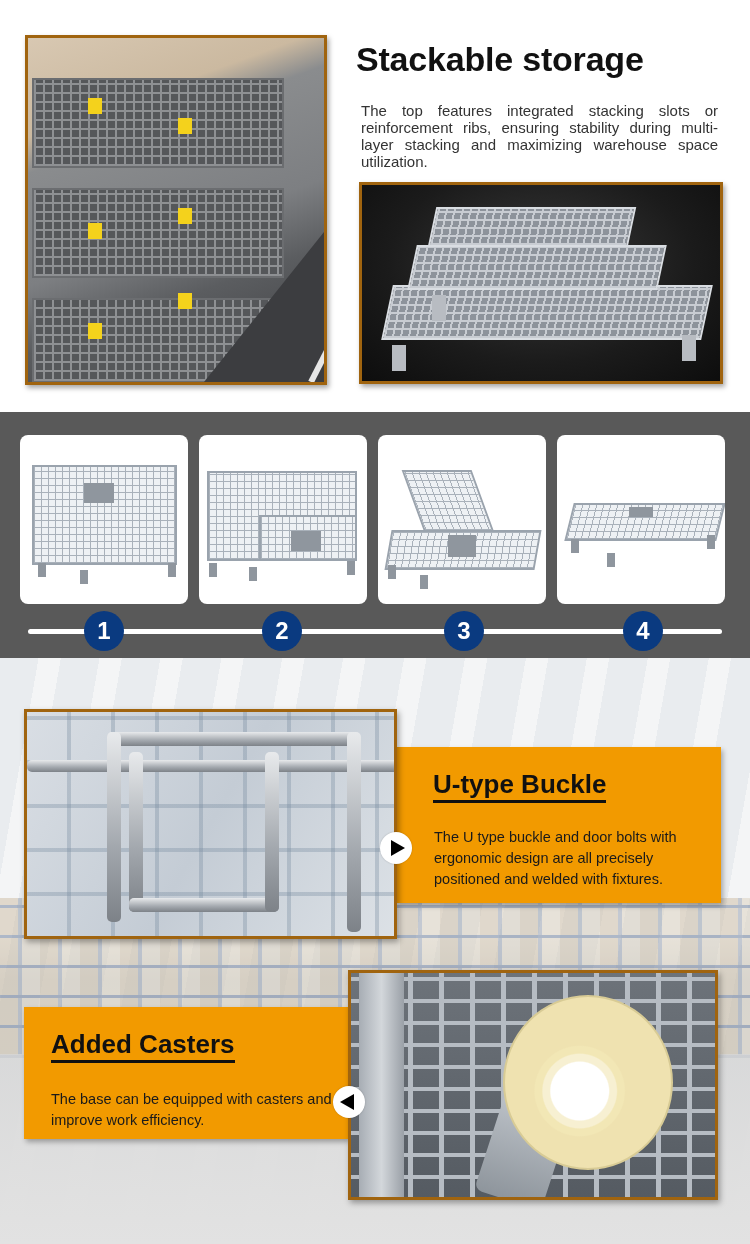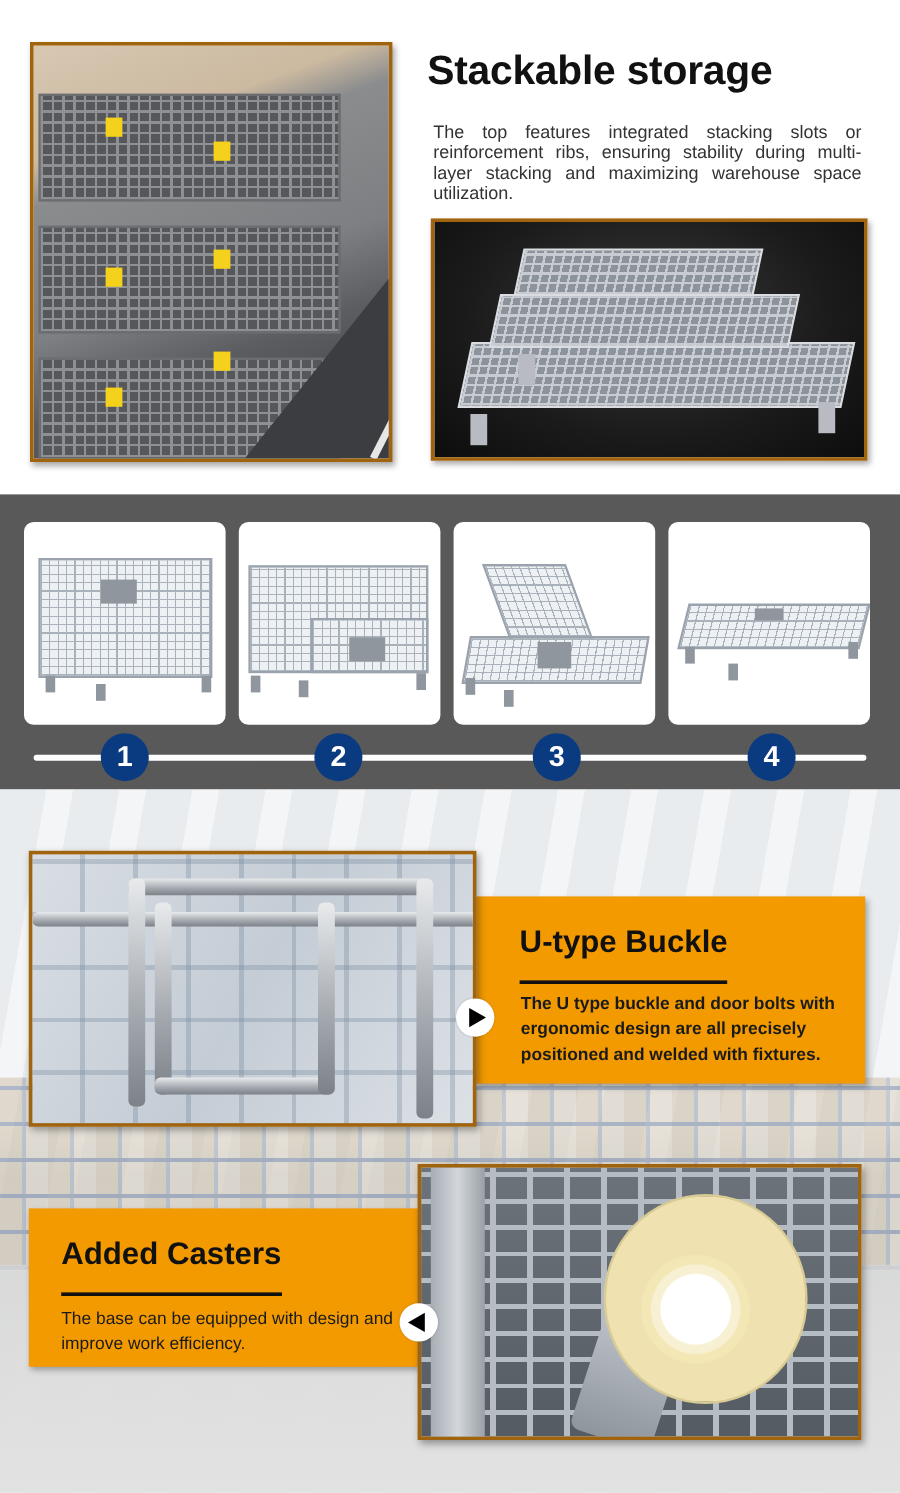--- a/index.html
+++ b/index.html
@@ -65,24 +65,24 @@
                 repeating-linear-gradient(0deg, transparent 0 18px, #b6bcc3 18px 22px),
                 linear-gradient(#6d737a, #555b62); }
   .caster-photo .wheel { position: absolute; left: 152px; top: 22px; width: 170px; height: 175px; border-radius: 50%;
     background: radial-gradient(circle at 45% 55%, #ffffff 0 22%, #f7f0d2 23% 28%, #f2e7b5 29% 34%, #efe2b0 35% 100%); border: 2px solid #d8cb95; }
   .caster-photo .bracket { position: absolute; left: 140px; top: 110px; width: 70px; height: 120px; background: linear-gradient(#c6cbd1, #8e959c); transform: rotate(18deg); border-radius: 8px; }
   .caster-photo .post { position: absolute; left: 8px; top: 0; width: 45px; height: 230px; background: linear-gradient(90deg, #a7adb4, #d3d7db, #9aa0a7); }
 
   .feat-box { position: absolute; background: #f29a00; box-shadow: 2px 3px 5px rgba(0,0,0,0.3); z-index: 1; }
   .buckle-box { left: 397px; top: 89px; width: 324px; height: 156px; }
   .caster-box { left: 24px; top: 349px; width: 324px; height: 132px; }
-  .feat-title { position: absolute; font-size: 26px; font-weight: bold; color: #111111; border-bottom: 3px solid #111111; padding-bottom: 18px; line-height: 30px; }
+  .feat-title { position: absolute; font-size: 26px; font-weight: bold; color: #111111; border-bottom: 3px solid #111111; padding-bottom: 1px; line-height: 30px; }
   .feat-desc { position: absolute; font-size: 14.5px; line-height: 21px; color: #1a1a1a; }
   .buckle-box .feat-title { left: 36px; top: 22px; }
-  .buckle-box .feat-desc { left: 37px; top: 80px; width: 280px; font-weight: bold; }
+  .buckle-box .feat-desc { left: 37px; top: 80px; width: 280px; }
   .caster-box .feat-title { left: 27px; top: 22px; }
   .caster-box .feat-desc { left: 27px; top: 82px; width: 290px; }
 
   .arrow-btn { position: absolute; width: 32px; height: 32px; border-radius: 50%; background: #ffffff; z-index: 3; display: flex; align-items: center; justify-content: center; box-shadow: 0 0 2px rgba(0,0,0,0.2); }
   .arrow-right { left: 380px; top: 174px; }
   .arrow-left { left: 333px; top: 428px; }
   .arrow-btn span { width: 0; height: 0; border-top: 8px solid transparent; border-bottom: 8px solid transparent; }
   .arrow-right span { border-left: 14px solid #000; margin-left: 4px; }
   .arrow-left span { border-right: 14px solid #000; margin-right: 4px; }
 </style>
@@ -171,21 +171,21 @@
   <div class="feat-box buckle-box">
     <h2 class="feat-title">U-type Buckle</h2>
     <p class="feat-desc">The U type buckle and door bolts with ergonomic design are all precisely positioned and welded with fixtures.</p>
   </div>
   <div class="arrow-btn arrow-right">
       <span></span>
     </div>
 
   <div class="feat-box caster-box">
     <h2 class="feat-title">Added Casters</h2>
-    <p class="feat-desc">The base can be equipped with design and improve work efficiency.</p>
+    <p class="feat-desc">The base can be equipped with casters and improve work efficiency.</p>
   </div>
   <div class="feat-photo caster-photo" title="Close-up of caster wheel mounted under container">
     <div class="post"></div>
     <div class="bracket"></div>
     <div class="wheel"></div>
   </div>
   <div class="arrow-btn arrow-left">
       <span></span>
     </div>
 </section>

